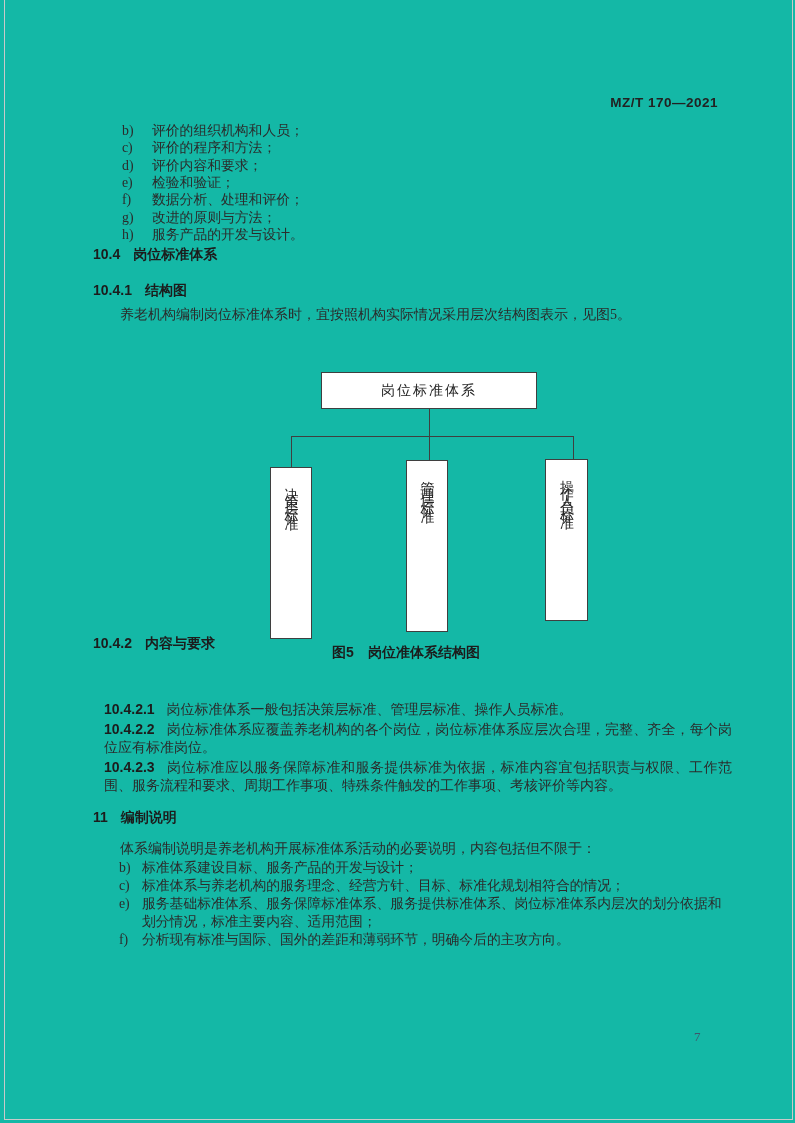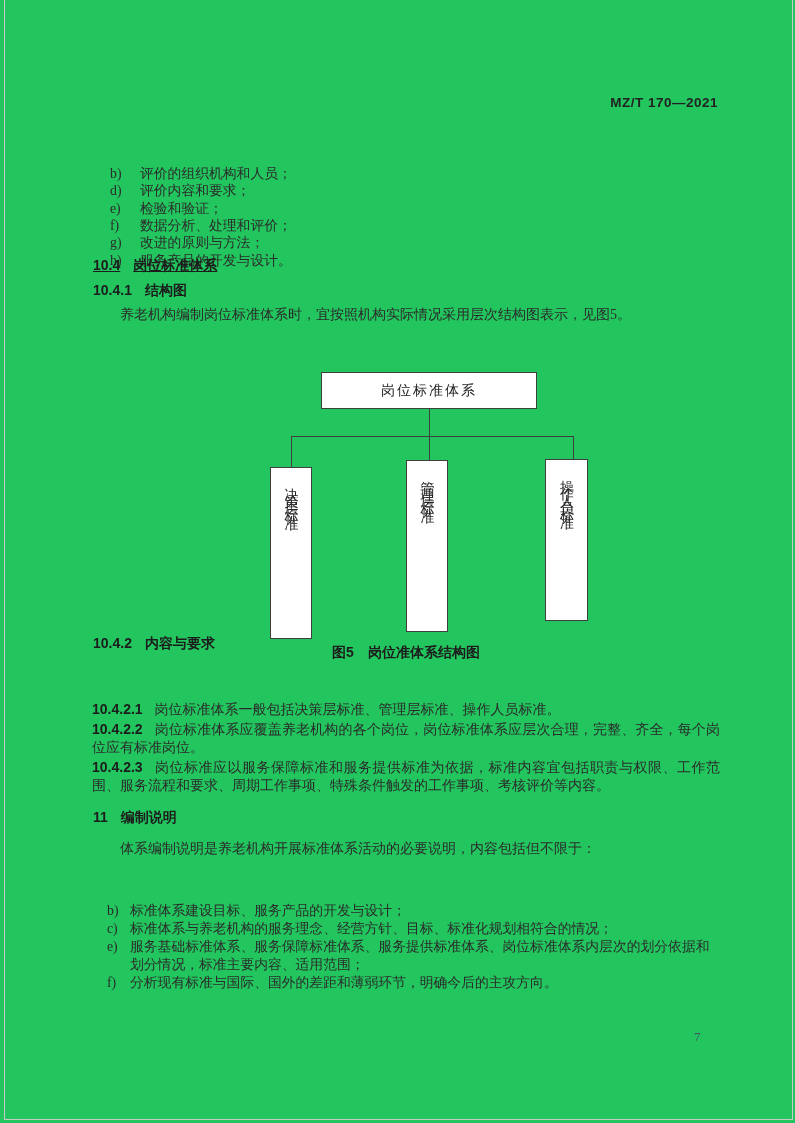--- a/index.html
+++ b/index.html
@@ -1,50 +1,50 @@
 <!DOCTYPE html>
 <html><head>
 <meta charset="utf-8">
 <style>
   html,body{margin:0;padding:0;background:#fff;}
   .page{
-    position:relative;width:795px;height:1123px;background:#22c55e;overflow:hidden;
+    position:relative;width:795px;height:1123px;background:#14b8a6;overflow:hidden;
     font-family:"Liberation Serif","DejaVu Serif",serif;color:#2b2b2b;
   }
   .page-border{
     position:absolute;left:4px;top:-2px;width:789px;height:1122px;
     border:1px solid #c9c9c9;box-sizing:border-box;pointer-events:none;
   }
   .doc-code{
     position:absolute;top:95px;right:77px;
     font-family:"Liberation Sans","DejaVu Sans",sans-serif;
     font-size:13.5px;font-weight:600;letter-spacing:0.5px;color:#222;
   }
   
-  .llist{position:absolute;left:80px;width:632px;margin-top:43px;}
+  .llist{position:absolute;left:92px;width:632px;}
   .llist .row{margin:0;}
   .llist-top{top:122px;font-size:13.8px;line-height:17.35px;}
   .llist-top .row{padding-left:60px;text-indent:-30px;}
   .llist-top .ltr{display:inline-block;width:30px;text-indent:0;}
   .llist-bot{top:859px;font-size:13.8px;line-height:18px;}
   .llist-bot .row{padding-left:50px;text-indent:-23px;}
   .llist-bot .ltr{display:inline-block;width:23px;text-indent:0;}
   
   .hd{
     position:absolute;left:93px;
     font-family:"Liberation Sans","DejaVu Sans",sans-serif;
     font-weight:700;font-size:14px;color:#1c1c1c;white-space:nowrap;
   }
   .hd .num{margin-right:13px;}
   
   .para{
     position:absolute;left:92px;width:628px;margin:0;
     font-size:14px;line-height:18.6px;text-align:justify;text-indent:28px;
   }
-  .clauses{position:absolute;left:92px;top:700px;width:628px;}
+  .clauses{position:absolute;left:104px;top:700px;width:628px;}
   .clause{margin:0;font-size:14px;line-height:18.6px;text-align:justify;}
   .cnum{
     font-family:"Liberation Sans","DejaVu Sans",sans-serif;
     font-weight:700;color:#1c1c1c;margin-right:12px;white-space:nowrap;
   }
   
   .dg-box{
     position:absolute;border:1px solid #3f3f3f;box-sizing:border-box;background:#fff;
     font-size:14px;color:#222;
   }
@@ -70,28 +70,29 @@
 </head>
 <body>
 
 <div class="page">
   <div class="page-border"></div>
 
   <div class="doc-code">MZ/T 170—2021</div>
 
   <div class="llist llist-top">
     <p class="row"><span class="ltr">b)</span><span>评价的组织机构和人员；</span></p>
+    <p class="row"><span class="ltr">c)</span><span>评价的程序和方法；</span></p>
     <p class="row"><span class="ltr">d)</span><span>评价内容和要求；</span></p>
     <p class="row"><span class="ltr">e)</span><span>检验和验证；</span></p>
     <p class="row"><span class="ltr">f)</span><span>数据分析、处理和评价；</span></p>
     <p class="row"><span class="ltr">g)</span><span>改进的原则与方法；</span></p>
     <p class="row"><span class="ltr">h)</span><span>服务产品的开发与设计。</span></p>
   </div>
 
-  <div class="hd" style="top:257px;text-decoration:underline;">
+  <div class="hd" style="top:246px;">
     <span class="num">10.4</span><span>岗位标准体系</span>
   </div>
   <div class="hd" style="top:282px;">
     <span class="num">10.4.1</span><span>结构图</span>
   </div>
 
   <p class="para" style="top:306px;">养老机构编制岗位标准体系时，宜按照机构实际情况采用层次结构图表示，见图5。</p>
 
   <div>
     <div class="dg-box dg-root">岗位标准体系</div>

